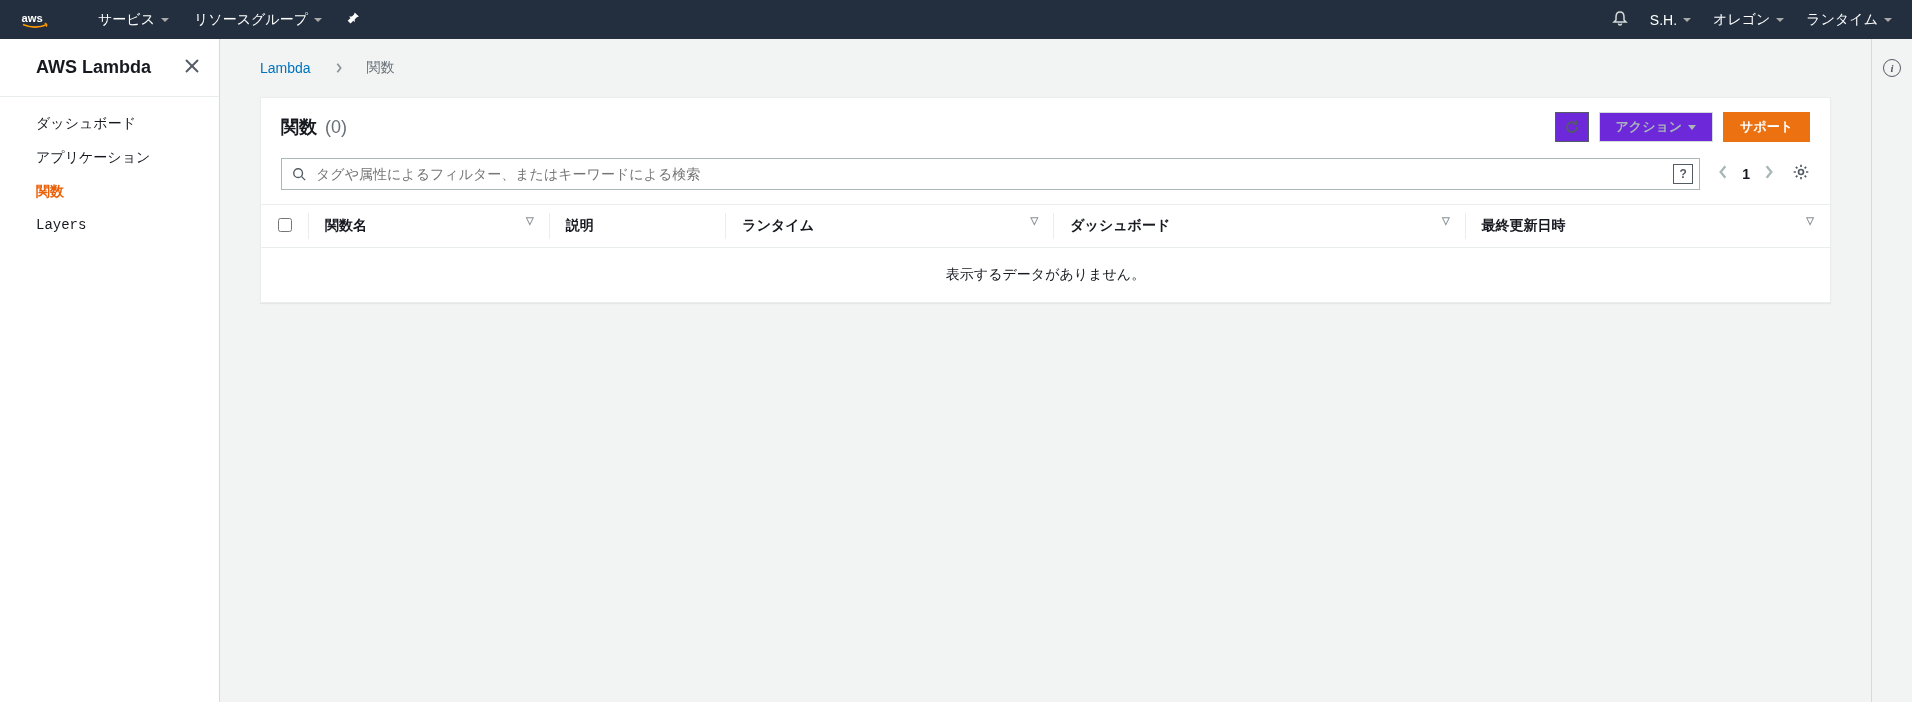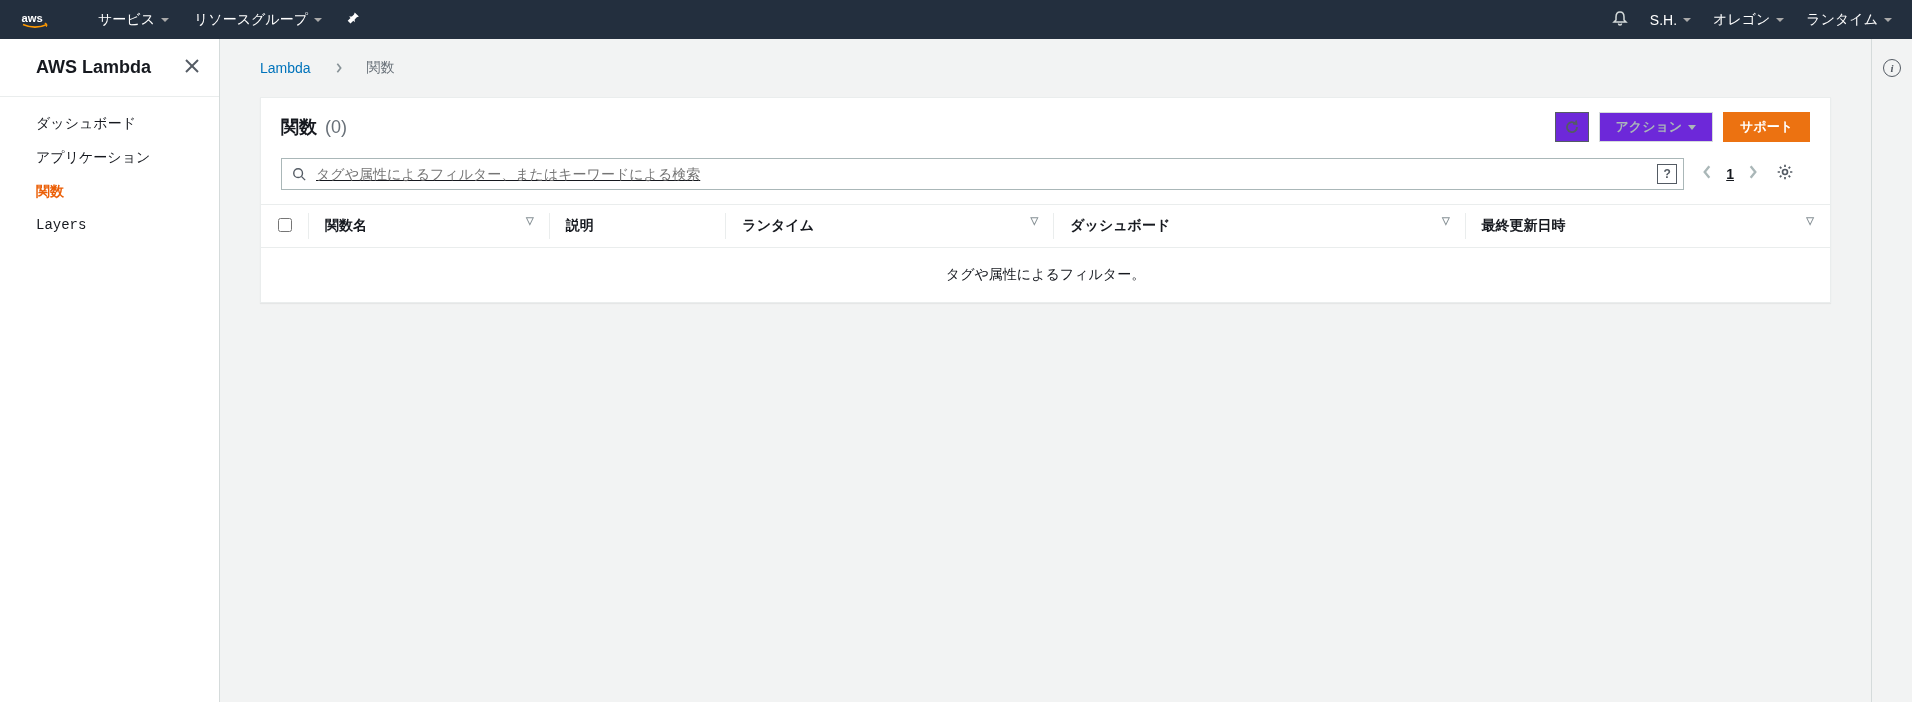--- a/index.html
+++ b/index.html
@@ -43,21 +43,21 @@
   .panel-title { font-size: 18px; font-weight: 700; margin-right: 8px; }
   .panel-count { color: #687078; font-size: 18px; font-weight: 400; }
   .panel-actions { margin-left: auto; display: flex; gap: 10px; align-items: center; }
   
   .btn { height: 30px; padding: 0 16px; border: 1px solid #545b64; background: #6d28d9; color: #545b64; font-size: 13px; font-weight: 700; cursor: pointer; display: inline-flex; align-items: center; gap: 6px; }
   .btn.icon-only { padding: 0 8px; }
   .btn.disabled { color: #aab7b8; border-color: #d5dbdb; cursor: default; }
   .btn.primary { background: #ec7211; border-color: #ec7211; color: #fff; }
   .btn .caret { border-left: 4px solid transparent; border-right: 4px solid transparent; border-top: 5px solid currentColor; display: inline-block; }
   
-  .panel-toolbar { display: flex; align-items: center; padding: 8px 36px 14px 20px; gap: 18px; text-decoration: underline; }
+  .panel-toolbar { display: flex; align-items: center; padding: 8px 20px 14px 20px; gap: 18px; }
   .search-wrap { flex: 1; position: relative; display: flex; align-items: center; border: 1px solid #aab7b8; height: 32px; }
   .search-wrap .mag { position: absolute; left: 10px; width: 14px; height: 14px; color: #545b64; }
   .search-wrap input { border: none; outline: none; width: 100%; height: 100%; padding: 0 36px 0 34px; font-size: 14px; }
   .search-wrap .help-box { position: absolute; right: 6px; width: 20px; height: 20px; border: 1.5px solid #545b64; display: flex; align-items: center; justify-content: center; font-size: 12px; font-weight: 700; color: #545b64; cursor: pointer; }
   
   .pager { display: flex; align-items: center; gap: 14px; color: #687078; }
   .pager .nav { cursor: pointer; color: #aab7b8; }
   .pager .page { font-weight: 700; color: #16191f; font-size: 14px; }
   .gear { cursor: pointer; color: #545b64; }
   
@@ -222,21 +222,21 @@
               <span class="sort">▽</span>
             </th>
             <th>
               <span>最終更新日時</span>
               <span class="sort">▽</span>
             </th>
           </tr>
         </thead>
         <tbody>
           <tr>
-            <td class="empty" colspan="6">タグや属性によるフィルター。</td>
+            <td class="empty" colspan="6">表示するデータがありません。</td>
           </tr>
         </tbody>
       </table>
     </div>
   </main>
 
   <div class="right-rail">
     <div class="info-icon">i</div>
   </div>
 </div>

